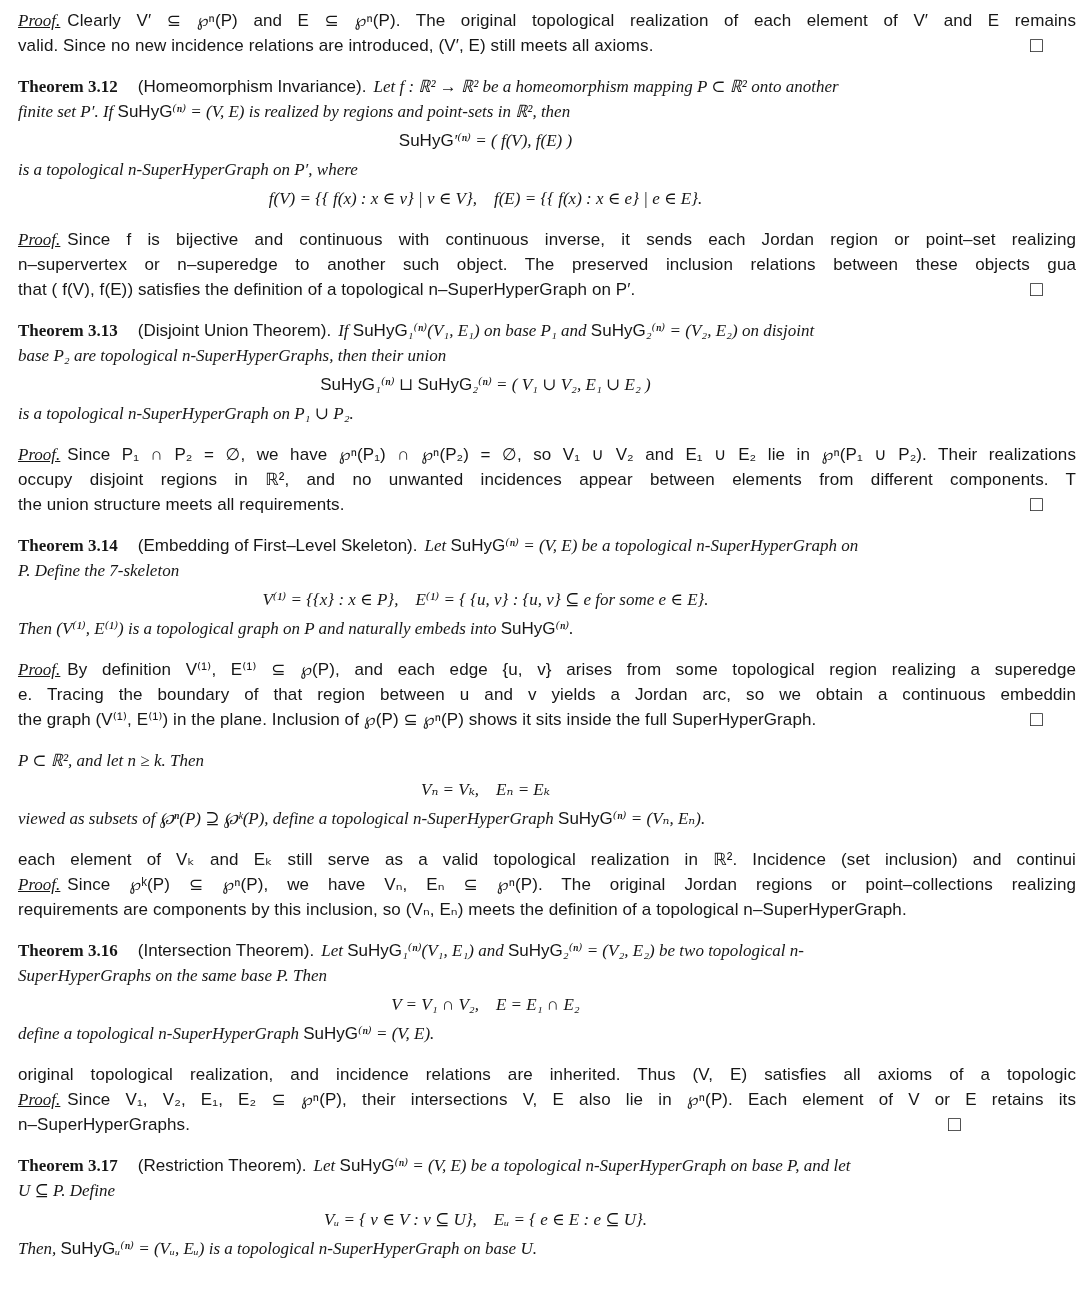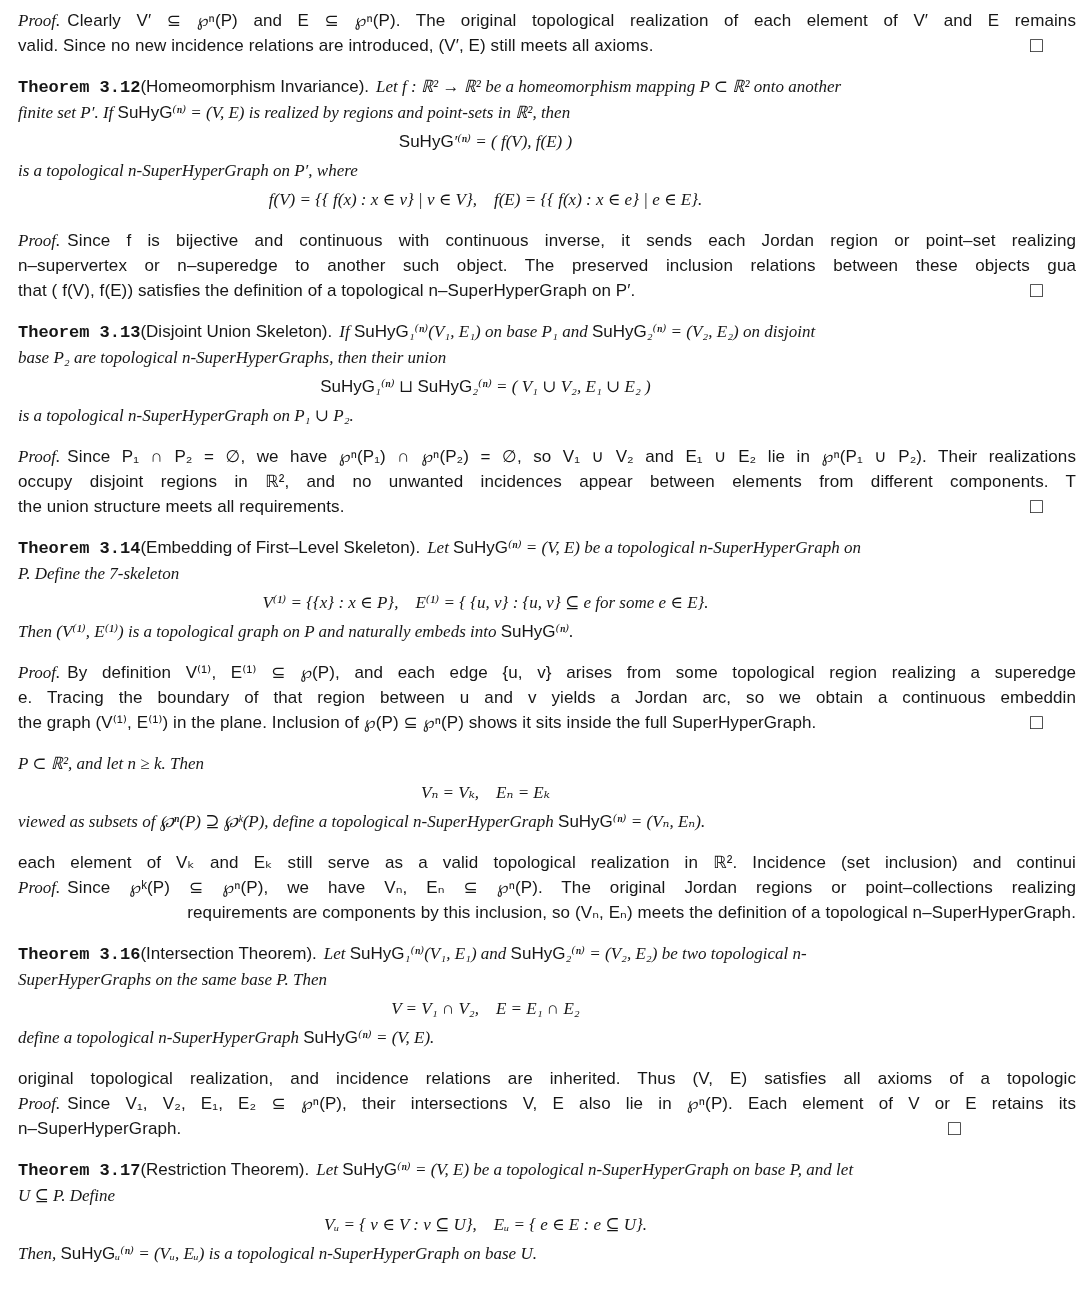--- a/index.html
+++ b/index.html
@@ -4,23 +4,23 @@
 <style>
   html,body{margin:0;padding:0;background:#ffffff;width:1080px;height:1293px;overflow:hidden;}
   .page{width:1080px;height:1293px;padding:8px 0 0 18px;box-sizing:border-box;color:#161616;
         font-family:"Liberation Sans","DejaVu Sans",sans-serif;font-size:17px;}
   .line{line-height:25px;white-space:nowrap;}
   
   .j{white-space:normal;text-align:justify;text-align-last:justify;width:1058px;overflow:hidden;height:25px;}
   .para{margin-top:16px;}
   .eq{margin:4px 0;width:935px;text-align:center;text-align-last:center;line-height:25px;white-space:nowrap;}
   .it{font-family:"Liberation Serif","DejaVu Serif",serif;font-style:italic;}
-  .ptext{font-family:"Liberation Sans","DejaVu Sans",sans-serif;font-style:normal;letter-spacing:0.1px;text-align:right;}
-  .plabel{font-family:"Liberation Serif","DejaVu Serif",serif;font-style:italic;margin-right:7px;}
-  .tlabel{font-family:Liberation Mono, monospace;font-weight:700;margin-right:0;}
+  .ptext{font-family:"Liberation Sans","DejaVu Sans",sans-serif;font-style:normal;letter-spacing:0.1px;}
+  .plabel{font-family:"Liberation Serif","DejaVu Serif",serif;font-style:italic;margin-right:7px;text-decoration:underline;}
+  .tlabel{font-family:Liberation Serif, serif;font-weight:700;margin-right:20px;}
   .ttitle{font-family:"Liberation Sans","DejaVu Sans",sans-serif;margin-right:7px;}
   .up{font-style:normal;font-family:"Liberation Sans","DejaVu Sans",sans-serif;}
   .last{position:relative;width:1058px;}
   .qed{position:absolute;left:1012px;top:1px;font-size:21px;line-height:21px;color:#222;}
   .qed-mid{left:930px;}
 </style>
 </head>
 <body>
 
 <div class="page">
@@ -51,21 +51,21 @@
     </div>
     <div class="line j ptext">n–supervertex or n–superedge to another such object. The preserved inclusion relations between these objects gua</div>
     <div class="line last">
       <span class="ptext">that ( f(V), f(E)) satisfies the definition of a topological n–SuperHyperGraph on P′.</span>
       <span class="qed">□</span>
     </div>
   </div>
 
   <div class="para">
     <div class="line">
-      <span class="tlabel">Theorem 3.13</span><span class="ttitle">(Disjoint Union Skeleton).</span><span class="it">If <span class="up">SuHyG</span>₁⁽ⁿ⁾(V₁, E₁) on base P₁ and <span class="up">SuHyG</span>₂⁽ⁿ⁾ = (V₂, E₂) on disjoint</span>
+      <span class="tlabel">Theorem 3.13</span><span class="ttitle">(Disjoint Union Theorem).</span><span class="it">If <span class="up">SuHyG</span>₁⁽ⁿ⁾(V₁, E₁) on base P₁ and <span class="up">SuHyG</span>₂⁽ⁿ⁾ = (V₂, E₂) on disjoint</span>
     </div>
     <div class="line it">base P₂ are topological n-SuperHyperGraphs, then their union</div>
     <div class="eq it"><span class="up">SuHyG</span>₁⁽ⁿ⁾ ⊔ <span class="up">SuHyG</span>₂⁽ⁿ⁾ = ( V₁ ∪ V₂, E₁ ∪ E₂ )</div>
     <div class="line it">is a topological n-SuperHyperGraph on P₁ ∪ P₂.</div>
   </div>
 
   <div class="para">
     <div class="line j">
       <span class="plabel">Proof.</span><span class="ptext">Since P₁ ∩ P₂ = ∅, we have ℘ⁿ(P₁) ∩ ℘ⁿ(P₂) = ∅, so V₁ ∪ V₂ and E₁ ∪ E₂ lie in ℘ⁿ(P₁ ∪ P₂). Their realizations</span>
     </div>
@@ -118,21 +118,21 @@
     <div class="eq it">V = V₁ ∩ V₂, E = E₁ ∩ E₂</div>
     <div class="line it">define a topological n-SuperHyperGraph <span class="up">SuHyG</span>⁽ⁿ⁾ = (V, E).</div>
   </div>
 
   <div class="para">
     <div class="line j ptext">original topological realization, and incidence relations are inherited. Thus (V, E) satisfies all axioms of a topologic</div>
     <div class="line j">
       <span class="plabel">Proof.</span><span class="ptext">Since V₁, V₂, E₁, E₂ ⊆ ℘ⁿ(P), their intersections V, E also lie in ℘ⁿ(P). Each element of V or E retains its</span>
     </div>
     <div class="line last">
-      <span class="ptext">n–SuperHyperGraph.</span>
+      <span class="ptext">n–SuperHyperGraphs.</span>
       <span class="qed qed-mid">□</span>
     </div>
   </div>
 
   <div class="para">
     <div class="line">
       <span class="tlabel">Theorem 3.17</span><span class="ttitle">(Restriction Theorem).</span><span class="it">Let <span class="up">SuHyG</span>⁽ⁿ⁾ = (V, E) be a topological n-SuperHyperGraph on base P, and let</span>
     </div>
     <div class="line it">U ⊆ P. Define</div>
     <div class="eq it">Vᵤ = { v ∈ V : v ⊆ U}, Eᵤ = { e ∈ E : e ⊆ U}.</div>

